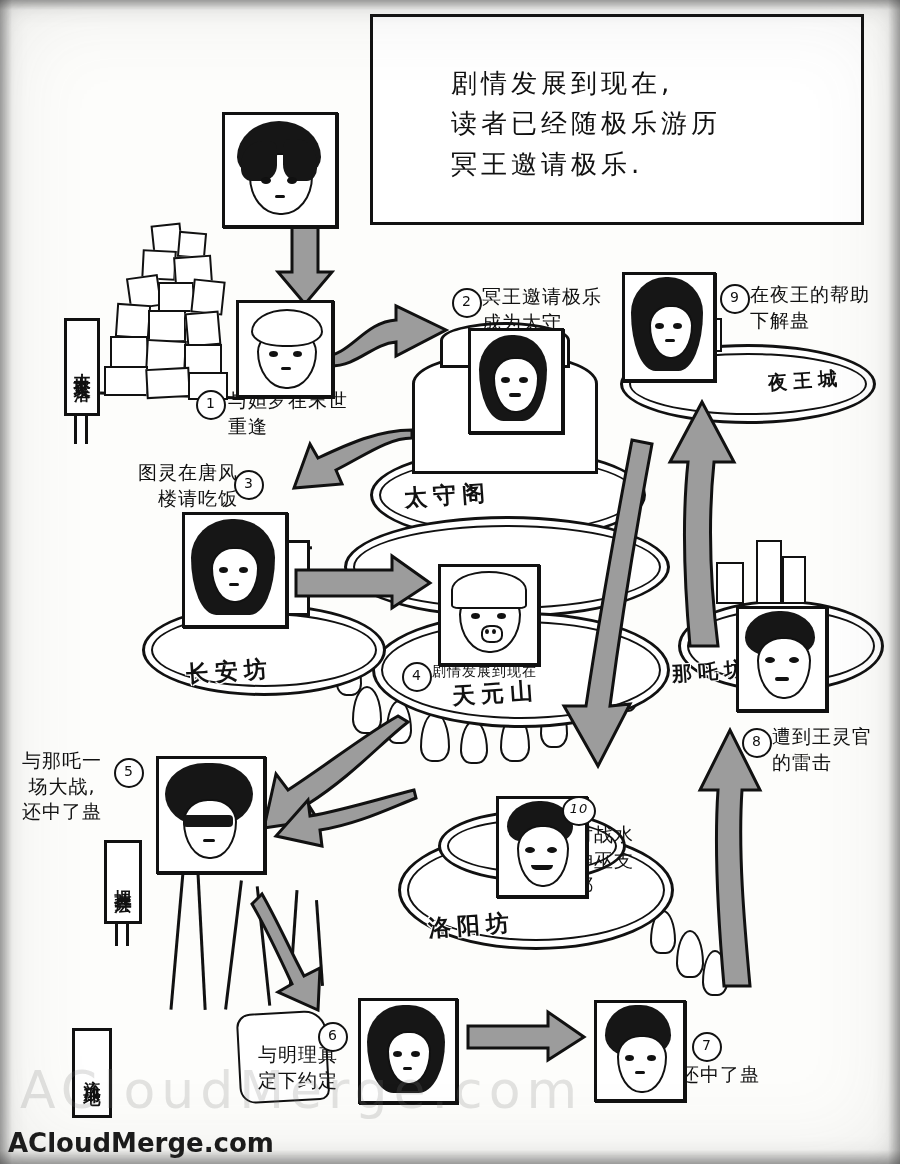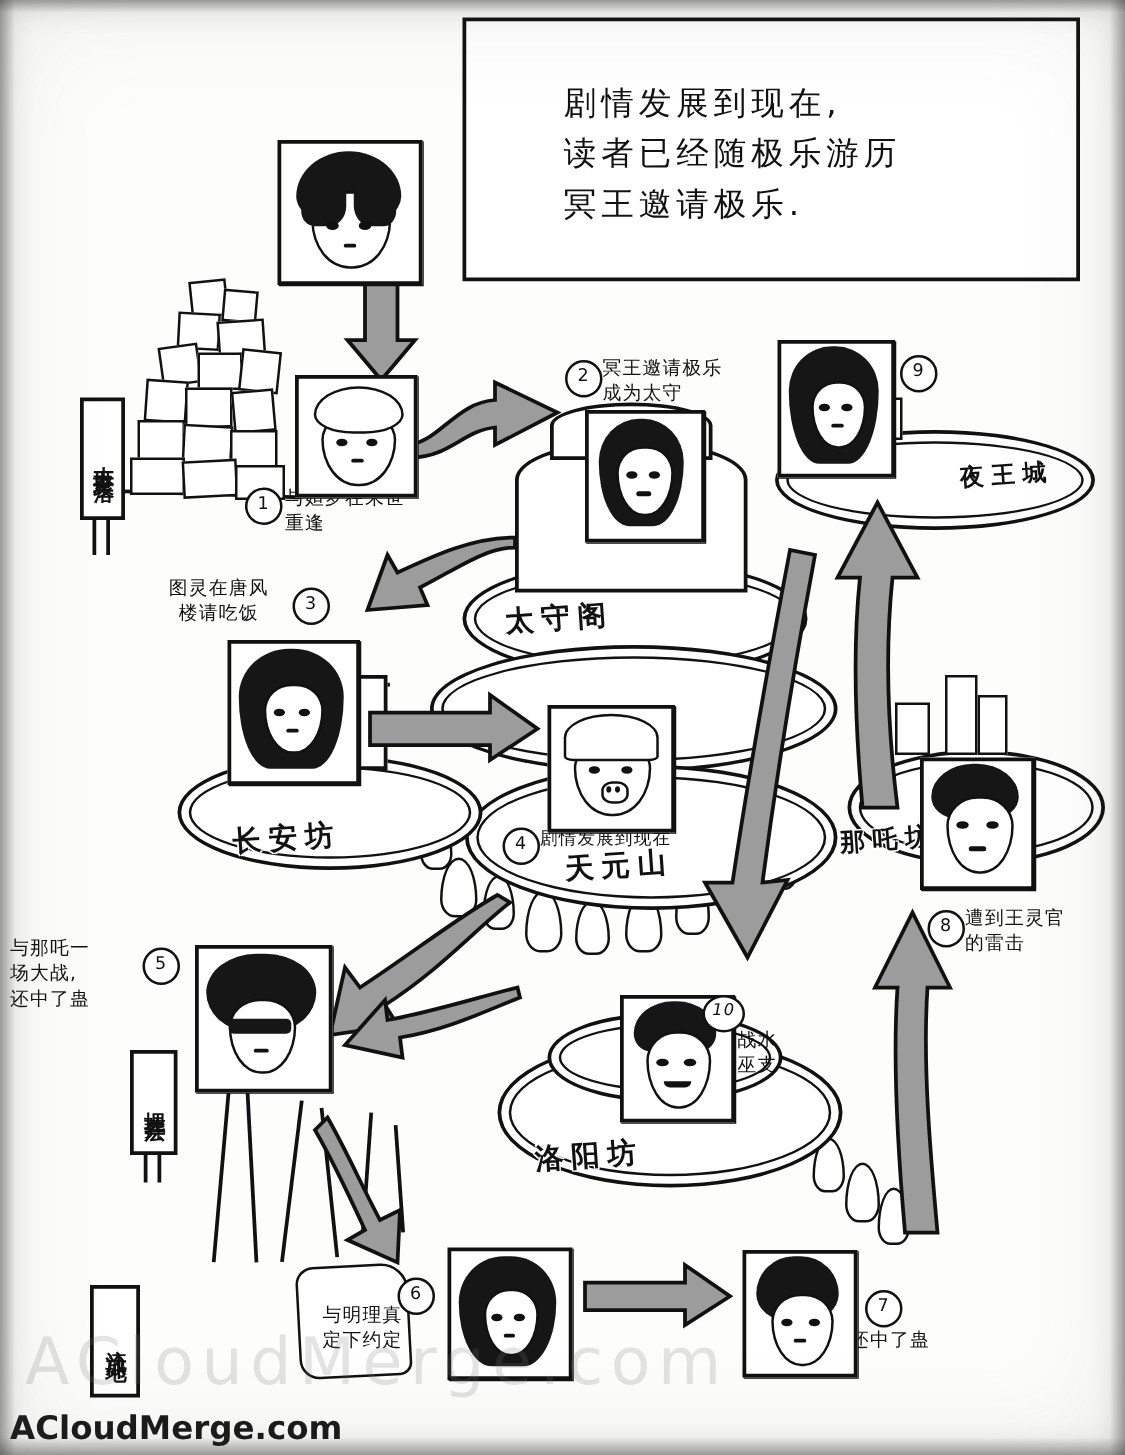--- a/index.html
+++ b/index.html
@@ -45,21 +45,21 @@
 
   
   .cn {
     font-family: "DejaVu Sans", "Liberation Sans", sans-serif;
     color: #111;
     line-height: 1.35;
     letter-spacing: 1px;
   }
   .caption {
     position: absolute;
-    font-size: 15px;
+    font-size: 19px;
     white-space: pre-line;
     z-index: 30;
   }
   .num {
     position: absolute;
     width: 26px; height: 26px;
     border: 2.5px solid #111;
     border-radius: 50%;
     font-size: 14px;
     line-height: 22px;
@@ -546,43 +546,45 @@
 
   <div class="num cn" style="left:196px; top:390px;">1</div>
   <div class="caption cn" style="left:228px; top:388px; width:130px;">与妲罗在末世
 重逢</div>
 
   <div class="num cn" style="left:452px; top:288px;">2</div>
   <div class="caption cn" style="left:482px; top:284px; width:140px;">冥王邀请极乐
 成为太守</div>
 
   <div class="num cn" style="left:234px; top:470px;">3</div>
-  <div class="caption cn" style="left:112px; top:460px; width:126px; text-align:center;">图灵在唐风
+  <div class="caption cn" style="left:112px; top:460px; width:126px; text-align:right;">图灵在唐风
 楼请吃饭</div>
 
   <div class="num cn" style="left:402px; top:662px;">4</div>
   <div class="caption cn" style="left:432px; top:662px; width:180px; font-size:14px;">剧情发展到现在</div>
 
   <div class="num cn" style="left:114px; top:758px;">5</div>
-  <div class="caption cn" style="left:8px; top:748px; width:108px;">与那吒一
+  <div class="caption cn" style="left:8px; top:748px; width:108px;text-align:center;">与那吒一
 场大战,
 还中了蛊</div>
 
   <div class="num cn" style="left:318px; top:1022px;">6</div>
   <div class="caption cn" style="left:258px; top:1042px; width:110px;">与明理真
 定下约定</div>
 
   <div class="num cn" style="left:692px; top:1032px;">7</div>
   <div class="caption cn" style="left:680px; top:1062px; width:130px;">还中了蛊</div>
 
   <div class="num cn" style="left:742px; top:728px;">8</div>
   <div class="caption cn" style="left:772px; top:724px; width:122px;">遭到王灵官
 的雷击</div>
 
   <div class="num cn" style="left:720px; top:284px;">9</div>
+  <div class="caption cn" style="left:750px; top:282px; width:140px;">在夜王的帮助
+下解蛊</div>
 
   <div class="num wide cn" style="left:562px; top:796px;">10</div>
   <div class="caption cn" style="left:574px; top:822px; width:70px;">对战水
 神巫支
 祁</div>
 
   <div id="wm-ghost">ACloudMerge.com</div>
   <div id="wm-left">ACloudMerge.com</div>
 
 </div>

